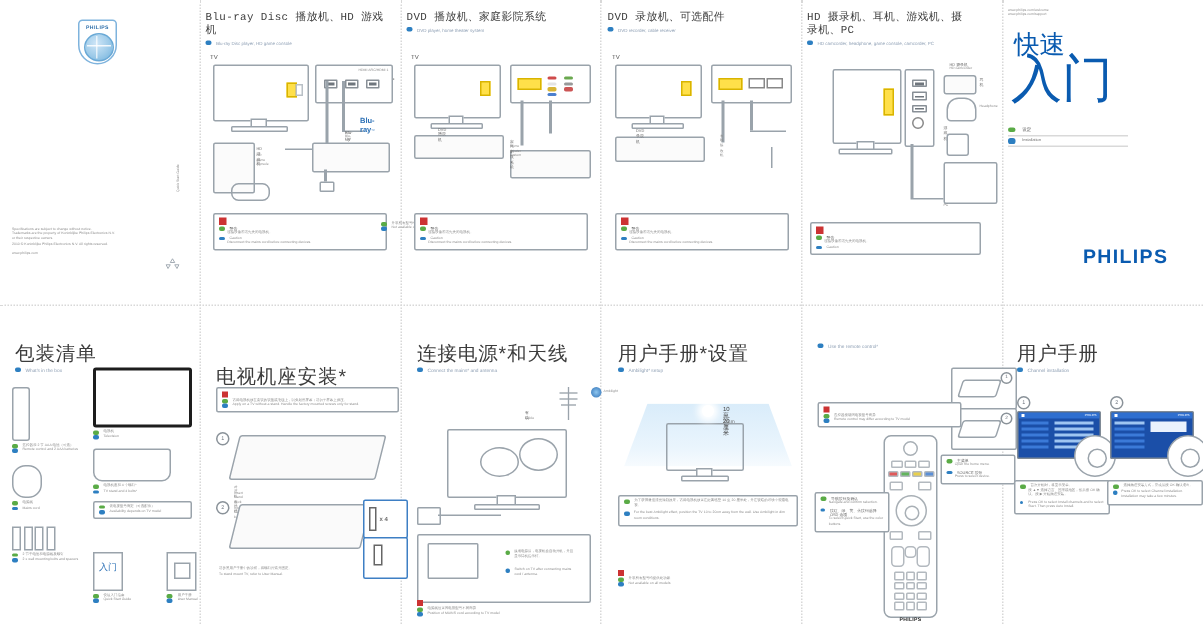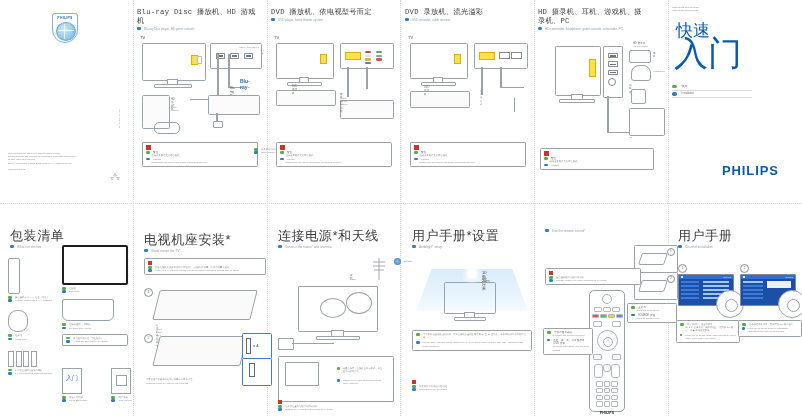--- a/index.html
+++ b/index.html
@@ -172,21 +172,21 @@
           <span class="tiny">并非所有型号均提供此连接</span>
         </div>
       <div class="row">
           <span class="bullet b-blue"></span>
           <span class="tiny">Not available on all models</span>
         </div>
     </div>
   </div>
 
   <div class="panel" style="left:271px;top:8px;width:126px">
-    <div class="hdr-cn">DVD 播放机、依电视型号而定</div>
+    <div class="hdr-cn">DVD 播放机、家庭影院系统</div>
     <div class="row" style="margin-top:1px">
         <span class="bullet b-blue"></span>
         <span class="hdr-en">DVD player, home theater system</span>
       </div>
   </div>
   <div class="panel" style="left:274px;top:36px">
     <div class="cn-sm" style="font-size:4px">TV</div>
     <div class="tvbox" style="position:absolute;left:2px;top:7px;width:56px;height:34px">
       <div class="yellowtag" style="position:absolute;right:6px;top:10px;width:5px;height:8px"></div>
     </div>
@@ -226,21 +226,21 @@
       <div class="tiny" style="margin-left:5.5px">连接设备前请先关闭电视机。</div>
       <div class="row">
           <span class="bullet b-blue"></span>
           <span class="tiny">Caution</span>
         </div>
       <div class="tiny" style="margin-left:5.5px">Disconnect the mains cord before connecting devices.</div>
     </div>
   </div>
 
   <div class="panel" style="left:405px;top:8px;width:126px">
-    <div class="hdr-cn">DVD 录放机、流光溢彩</div>
+    <div class="hdr-cn">DVD 录放机、可选配件</div>
     <div class="row" style="margin-top:1px">
         <span class="bullet b-blue"></span>
         <span class="hdr-en">DVD recorder, cable receiver</span>
       </div>
   </div>
   <div class="panel" style="left:408px;top:36px">
     <div class="cn-sm" style="font-size:4px">TV</div>
     <div class="tvbox" style="position:absolute;left:2px;top:7px;width:56px;height:34px">
       <div class="yellowtag" style="position:absolute;right:6px;top:10px;width:5px;height:8px"></div>
     </div>
@@ -454,21 +454,21 @@
           <span class="bullet b-green"></span>
           <span class="tiny">用户手册</span>
         </div>
       <div class="row">
           <span class="bullet b-blue"></span>
           <span class="tiny">User Manual</span>
         </div>
     </div>
   </div>
 
-  <div class="panel" style="left:144px;top:232px;width:124px">
+  <div class="panel" style="left:144px;top:243px;width:124px">
     <div class="sect-cn">电视机座安装*</div>
     <div class="row" style="margin-top:1px">
         <span class="bullet b-blue"></span>
         <span class="sect-en">Stand mount the TV*</span>
       </div>
   </div>
 
   <div class="callout" style="position:absolute;left:144px;top:258px;width:114px">
     <div style="width:4px;height:4px;background:#cc3333;margin-bottom:1px"></div>
     <div class="row">

